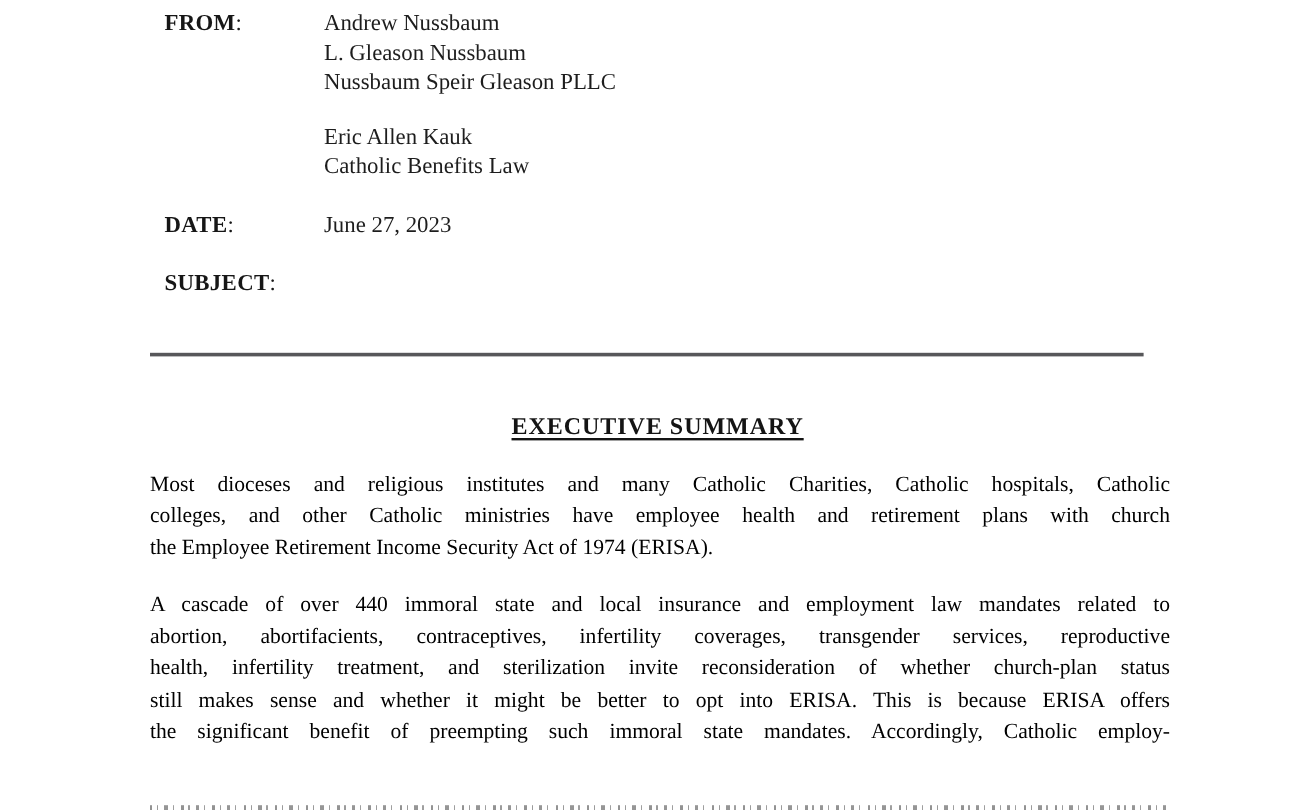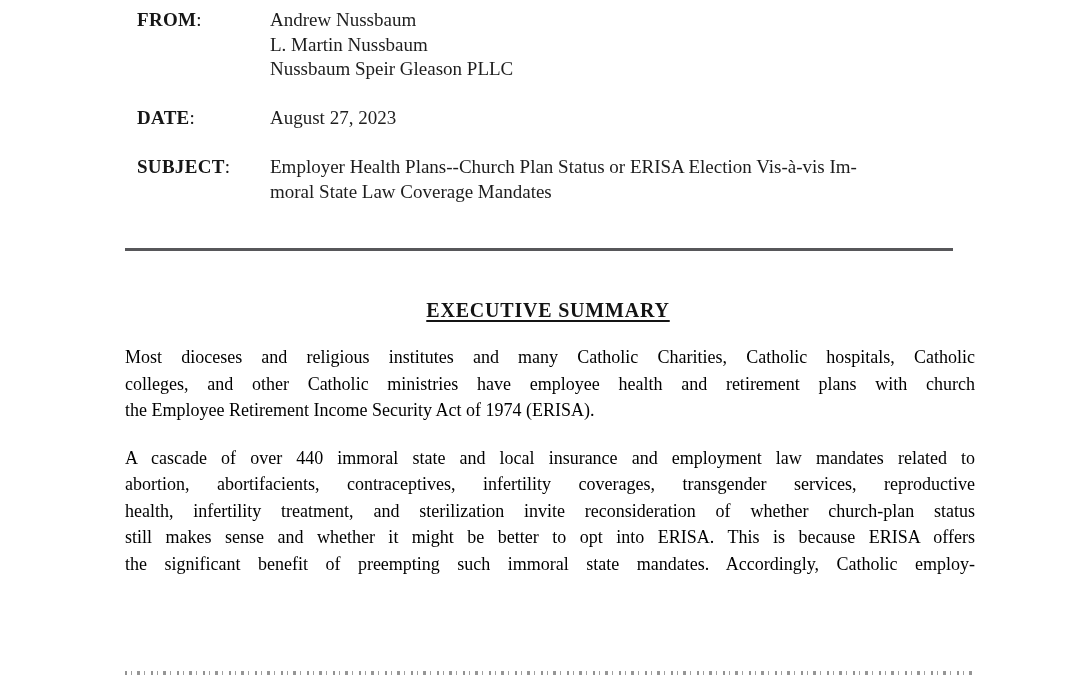--- a/index.html
+++ b/index.html
@@ -107,37 +107,40 @@
 <body>
 
 <div class="page">
 
   <div class="memo-header">
 
     <div class="hdr-row">
       <div class="hdr-label"><span class="b">FROM</span><span>:</span></div>
       <div class="hdr-value">
         <div>Andrew Nussbaum</div>
-        <div>L. Martin Nussbaum</div>
+        <div>L. Gleason Nussbaum</div>
         <div>Nussbaum Speir Gleason PLLC</div>
       </div>
     </div>
 
+    <div class="hdr-row gap-block">
+      <div class="hdr-label"></div>
+      <div class="hdr-value">
+        <div>Eric Allen Kauk</div>
+        <div>Catholic Benefits Law</div>
+      </div>
+    </div>
 
     <div class="hdr-row gap-row">
       <div class="hdr-label"><span class="b">DATE</span><span>:</span></div>
-      <div class="hdr-value">August 27, 2023</div>
+      <div class="hdr-value">June 27, 2023</div>
     </div>
 
     <div class="hdr-row gap-row2">
       <div class="hdr-label"><span class="b">SUBJECT</span><span>:</span></div>
-      <div class="hdr-value">
-        <div>Employer Health Plans--Church Plan Status or ERISA Election Vis-à-vis Im-</div>
-        <div>moral State Law Coverage Mandates</div>
-      </div>
     </div>
 
   </div>
 
   <div class="divider-rule"></div>
 
   <div class="exec-heading">EXECUTIVE SUMMARY</div>
 
   <div class="body-text">
 

